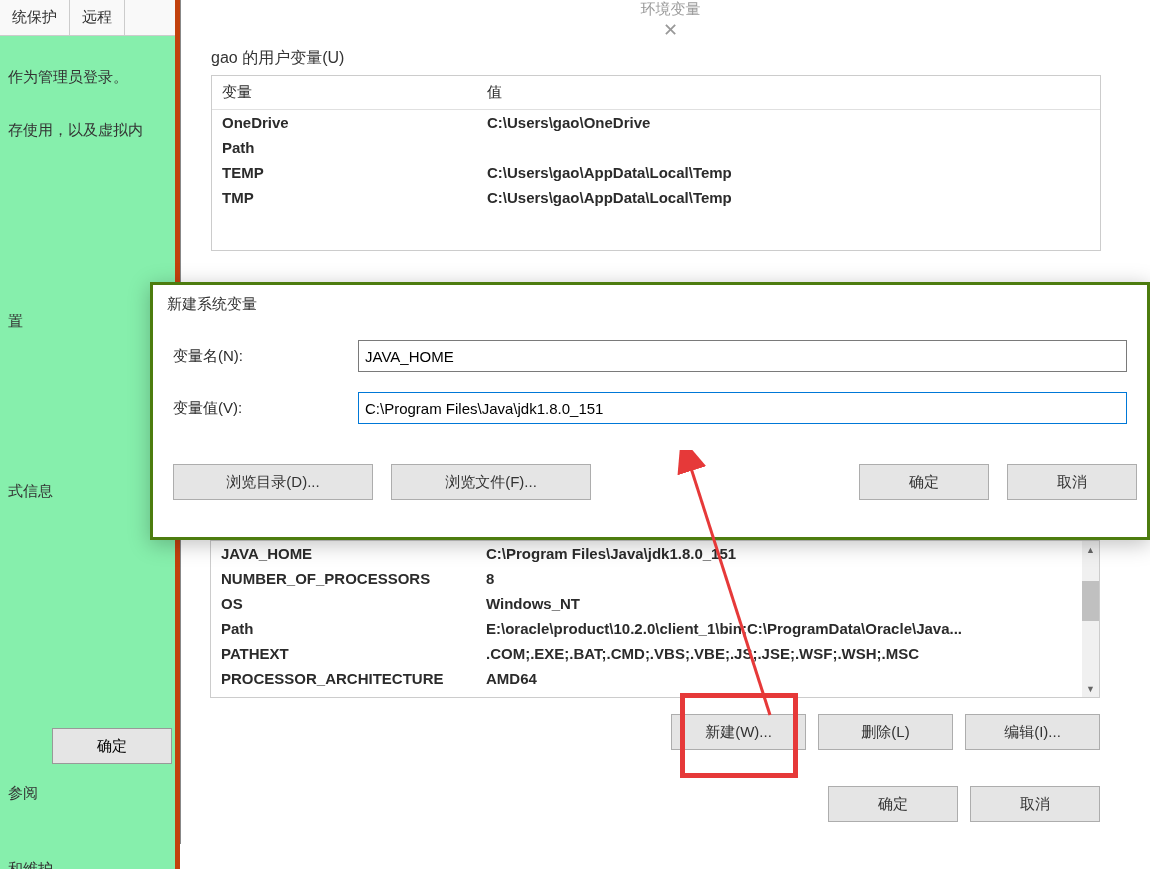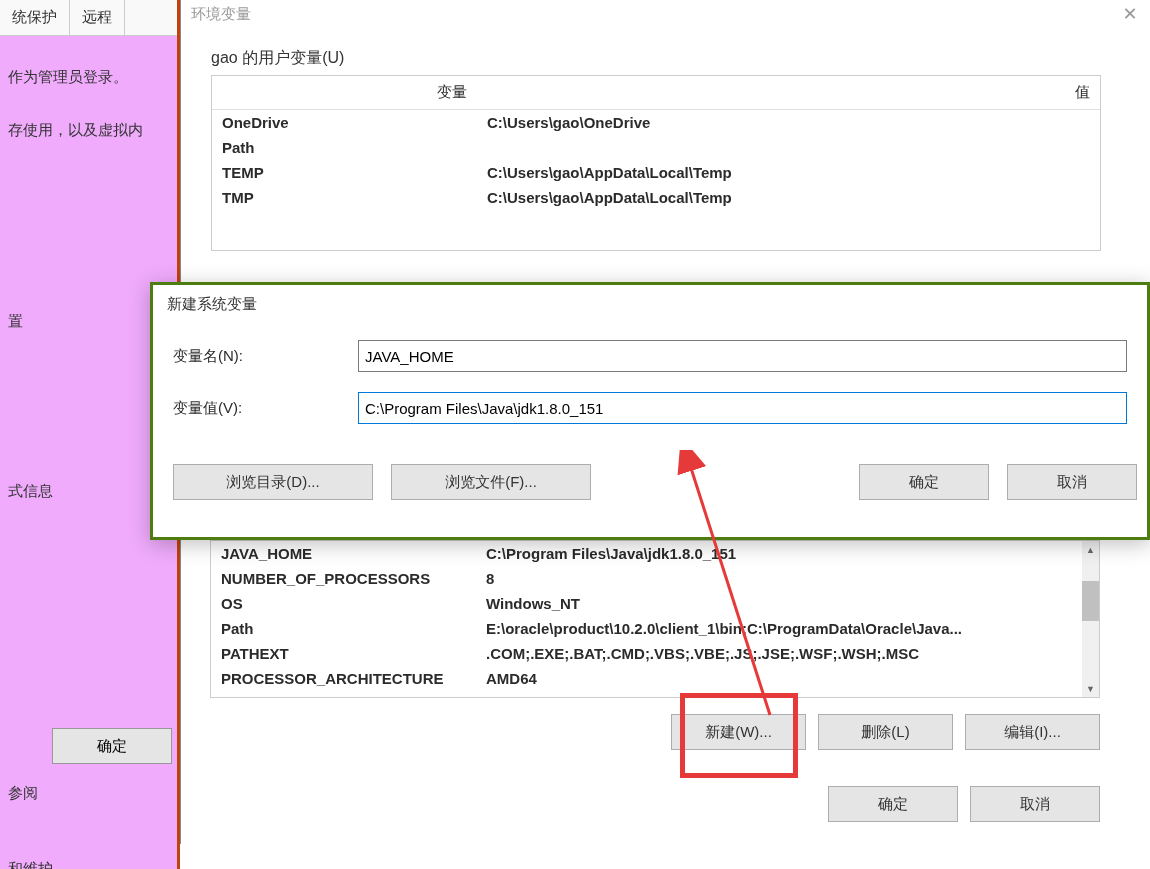--- a/index.html
+++ b/index.html
@@ -14,22 +14,22 @@
       overflow: hidden;
     }
     
     
     .bg-window {
       position: absolute;
       left: 0;
       top: 0;
       width: 180px;
       height: 869px;
-      background: #f0abfc;
-      border-right: 3px solid #c2410c;
+      background: #86efac;
+      border-right: 5px solid #c2410c;
     }
     .bg-tabs {
       display: flex;
       border-bottom: 1px solid #ccc;
       background: #f9f9f9;
     }
     .bg-tab {
       padding: 8px 12px;
       font-size: 15px;
       color: #333;
@@ -72,20 +72,21 @@
       border-left: 1px solid #888;
     }
     .env-titlebar {
       height: 28px;
       display: flex;
       align-items: center;
       justify-content: space-between;
       padding: 0 0 0 10px;
       color: #999;
       font-size: 15px;
+      flex-direction: column;
     }
     .close-icon {
       width: 40px;
       height: 24px;
       display: flex;
       align-items: center;
       justify-content: center;
       color: #999;
       font-size: 18px;
       font-weight: 200;
@@ -105,21 +106,20 @@
       position: relative;
     }
     .var-table-header {
       display: flex;
       border-bottom: 1px solid #e0e0e0;
       padding: 4px 0;
     }
     .var-table-header > div {
       padding: 3px 10px;
       font-size: 15px;
-      text-align: right;
     }
     .col-var { width: 265px; }
     .col-val { flex: 1; }
     .var-table-body {
       max-height: 180px;
       overflow-y: auto;
     }
     .var-row {
       display: flex;
       padding: 2px 0;

